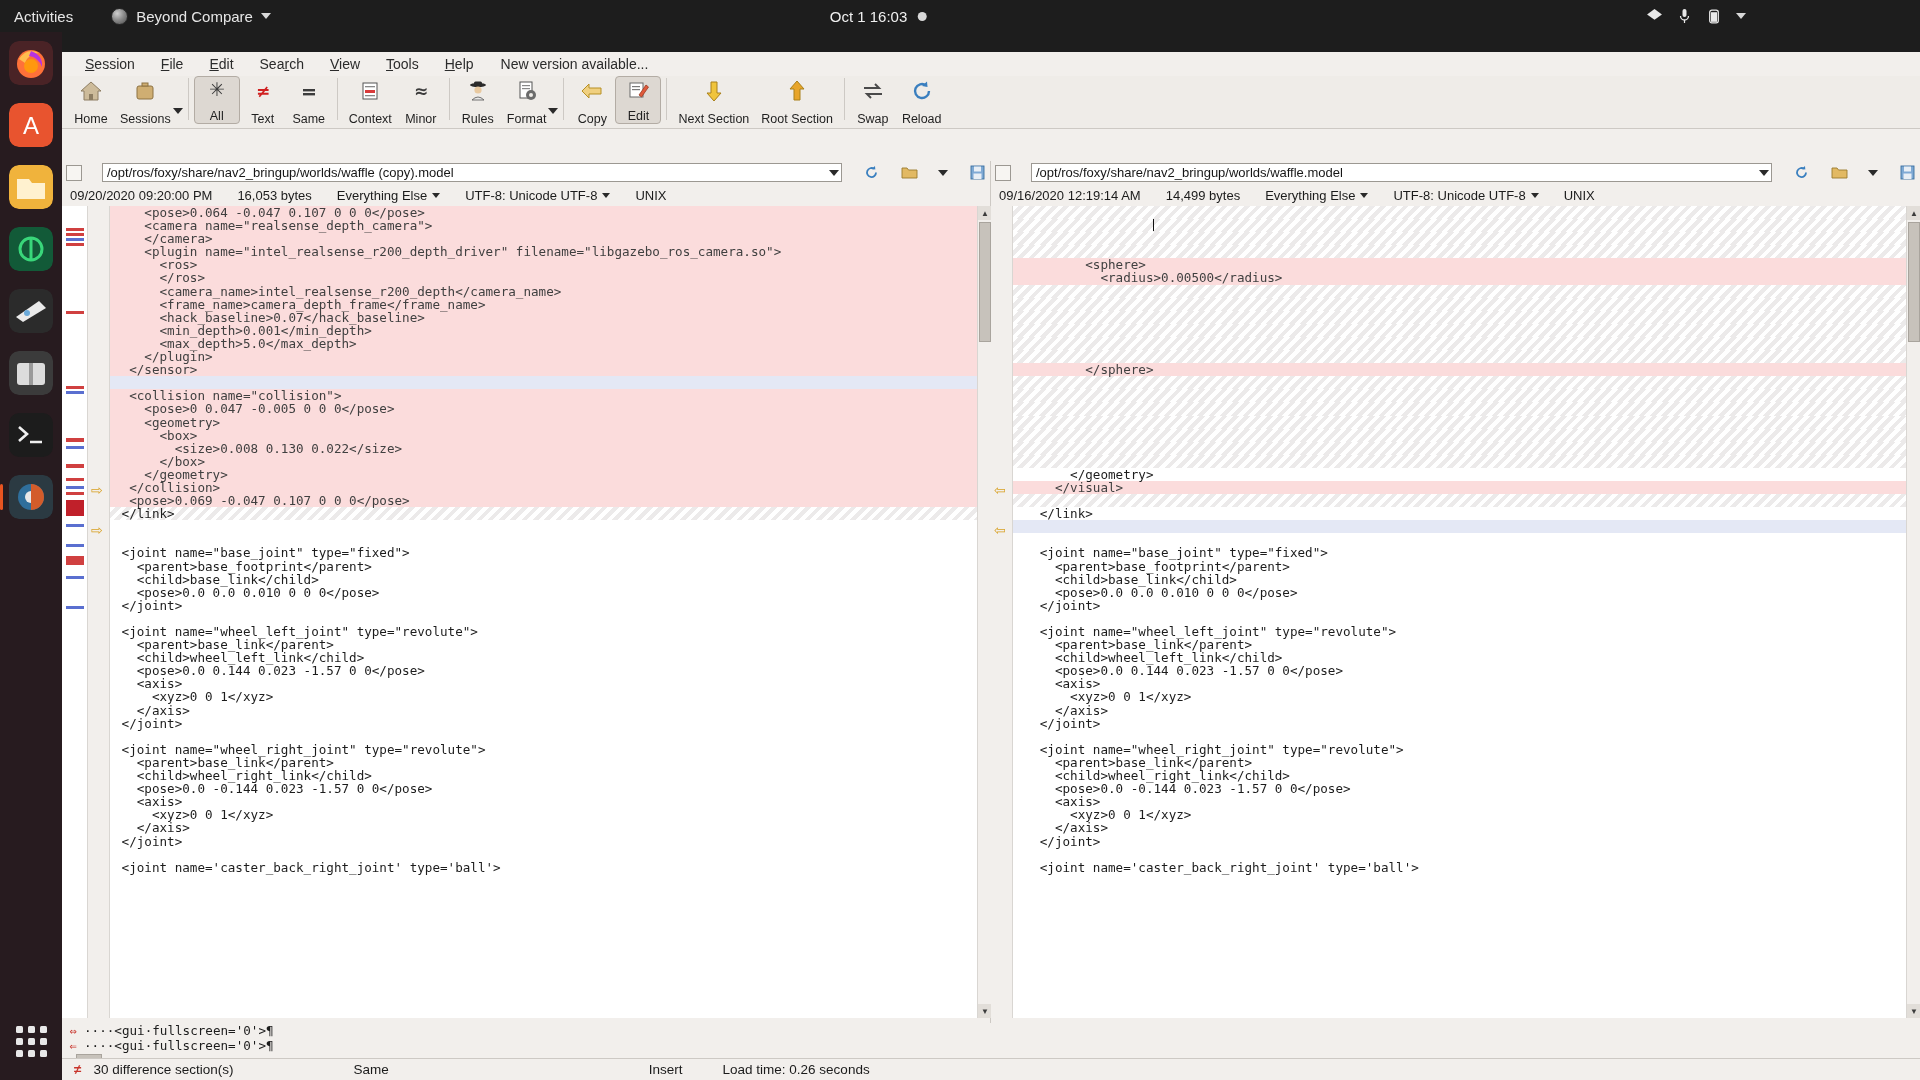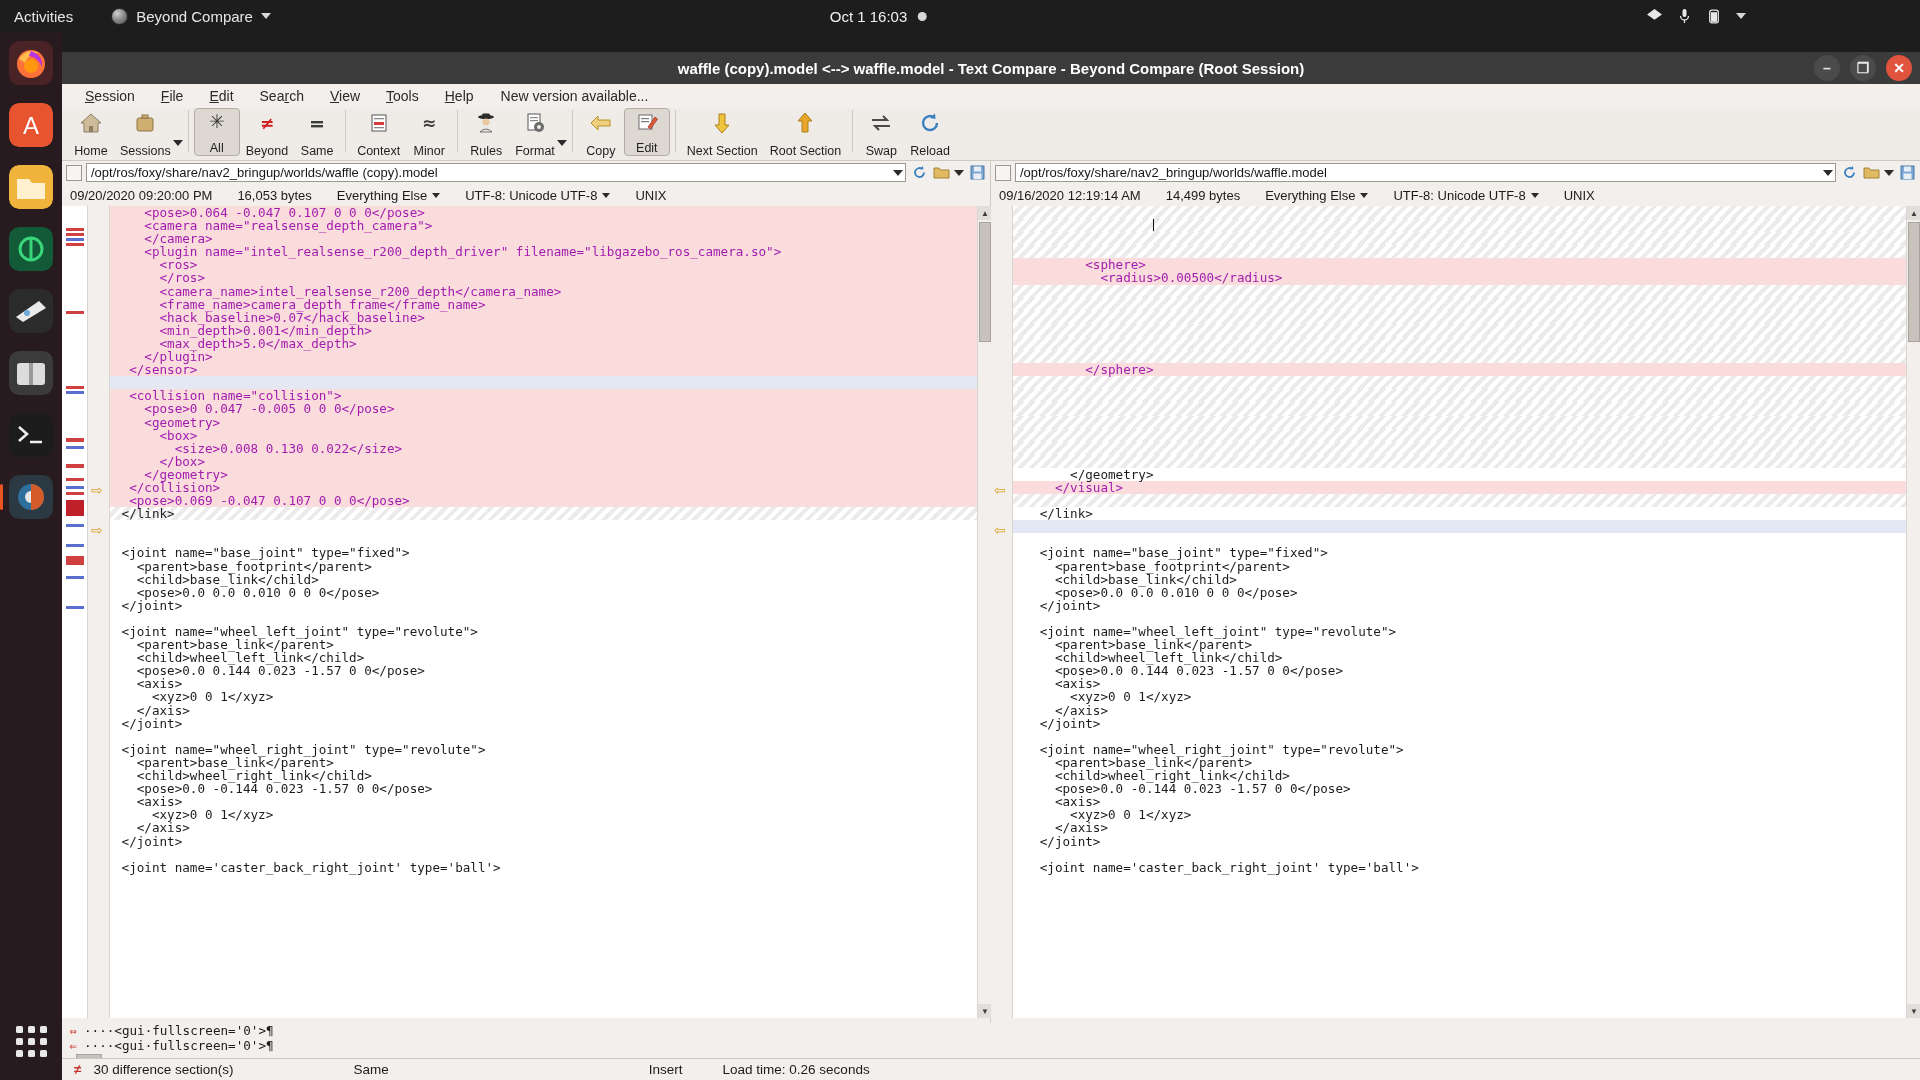--- a/index.html
+++ b/index.html
@@ -105,21 +105,21 @@
     width:0;height:0;border-left:5px solid transparent;border-right:5px solid transparent;
     border-top:6px solid #2a2a2a; align-self:flex-end; margin:0 0 14px -4px;
   }
 
   
   #panes { position:absolute; left:0; top:109px; width:1858px; height:919px; display:flex; }
   .pane { width:929px; height:100%; position:relative; border-right:1px solid #cdc9c4; }
   .pane.right { border-right:none; }
 
   .pathbar {
-    height:23px; display:flex; align-items:center; gap:4px; padding:0 4px;
+    height:23px; display:flex; align-items:center; gap:20px; padding:0 4px;
     background:#f2efec;
   }
   .pathbox {
     flex:1; height:19px; background:#ffffff; border:1px solid #9c9892;
     display:flex; align-items:center; padding:0 4px; font-size:13px; color:#161616;
     position:relative;
   }
   .pathbox .pdrop {
     position:absolute; right:2px; width:0;height:0;
     border-left:5px solid transparent;border-right:5px solid transparent;border-top:6px solid #2a2a2a;
@@ -148,21 +148,21 @@
   .gutter {
     width:22px; height:100%; background:#f2efec; border-right:1px solid #d9d6d2; position:relative;
   }
   .gutter .arr { position:absolute; left:3px; font-size:14px; color:#d8a024; }
   .codebody {
     flex:1; position:relative; overflow:hidden;
     font-family:"DejaVu Sans Mono", monospace; font-size:12.6px; line-height:13.1px;
     white-space:pre; color:#1c1c1c;
   }
   .crow { height:13.1px; padding-left:4px; }
-  .crow.diff { background:#fbdcdc; color:#a21caf; }
+  .crow.diff { background:#fbdcdc; color:#404040; }
   .crow.cur { background:#e4e8f5; }
   .crow.hatch {
     background: repeating-linear-gradient(135deg,#ffffff 0 4px,#eceaea 4px 8px);
   }
   .scrollv {
     width:14px; height:100%; background:#f2efec; border-left:1px solid #d9d6d2; position:relative;
   }
   .sv-arrow { width:14px; height:14px; background:#e2ded9; display:flex;align-items:center;justify-content:center;
               font-size:8px; color:#3c3c3c; }
   .sv-thumb { position:absolute; left:1px; width:12px; background:#c7c2bb; border:1px solid #a9a49d; }
@@ -310,28 +310,20 @@
         <i></i>
         <i></i>
         <i></i>
         <i></i>
     </span>
   </div>
 </div>
 
 <div id="bcwin">
 
-  <div id="bc-titlebar">
-    <span>waffle (copy).model &lt;--&gt; waffle.model - Text Compare - Beyond Compare (Root Session)</span>
-    <span class="win-btns">
-      <span class="win-btn">–</span>
-      <span class="win-btn">❐</span>
-      <span class="win-btn close">✕</span>
-    </span>
-  </div>
 
   <div id="bc-menubar">
     <span class="menu-item"><u>S</u><span title="Session">ession</span></span>
     <span class="menu-item"><u>F</u>ile</span>
     <span class="menu-item"><u>E</u>dit</span>
     <span class="menu-item">Sea<u>r</u>ch</span>
     <span class="menu-item"><u>V</u>iew</span>
     <span class="menu-item"><u>T</u>ools</span>
     <span class="menu-item"><u>H</u>elp</span>
     <span class="menu-note">New version available...</span>
@@ -366,21 +358,21 @@
           </svg>
       </span>
       <span class="tlabel">All</span>
     </div>
     <div class="tbtn">
       <span class="ticon">
         <svg width="20" height="20" viewBox="0 0 20 20">
             <text x="10" y="16" font-size="17" fill="#d02020" text-anchor="middle" font-weight="bold" font-family="DejaVu Sans, sans-serif">≠</text>
           </svg>
       </span>
-      <span class="tlabel">Beyond</span>
+      <span class="tlabel">Text</span>
     </div>
     <div class="tbtn">
       <span class="ticon">
         <svg width="20" height="20" viewBox="0 0 20 20">
             <rect x="4" y="8" width="12" height="2.4" fill="#3c3c3c"></rect>
             <rect x="4" y="12" width="12" height="2.4" fill="#3c3c3c"></rect>
           </svg>
       </span>
       <span class="tlabel">Same</span>
     </div>

